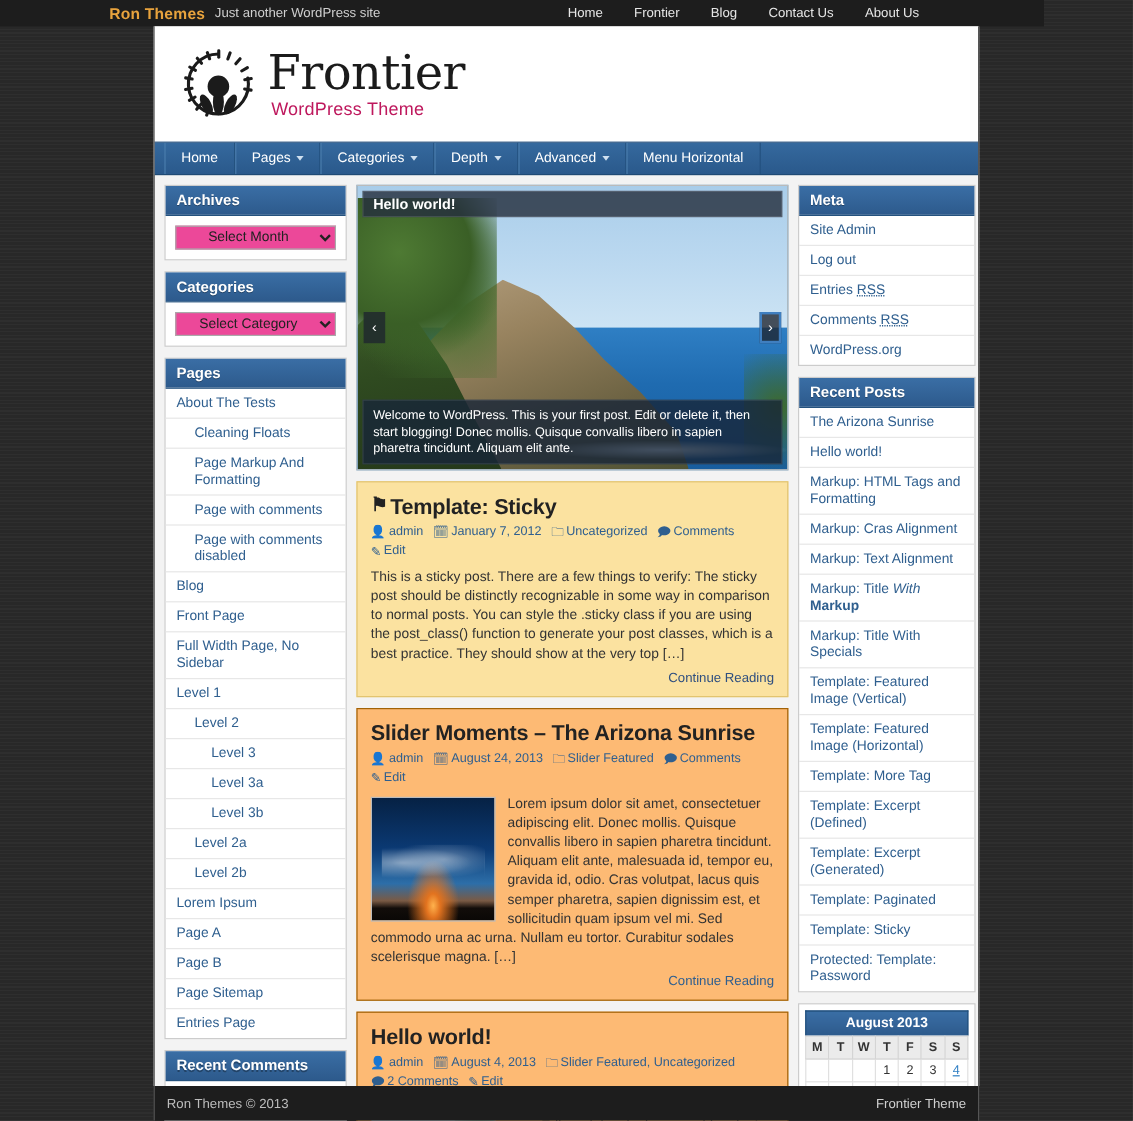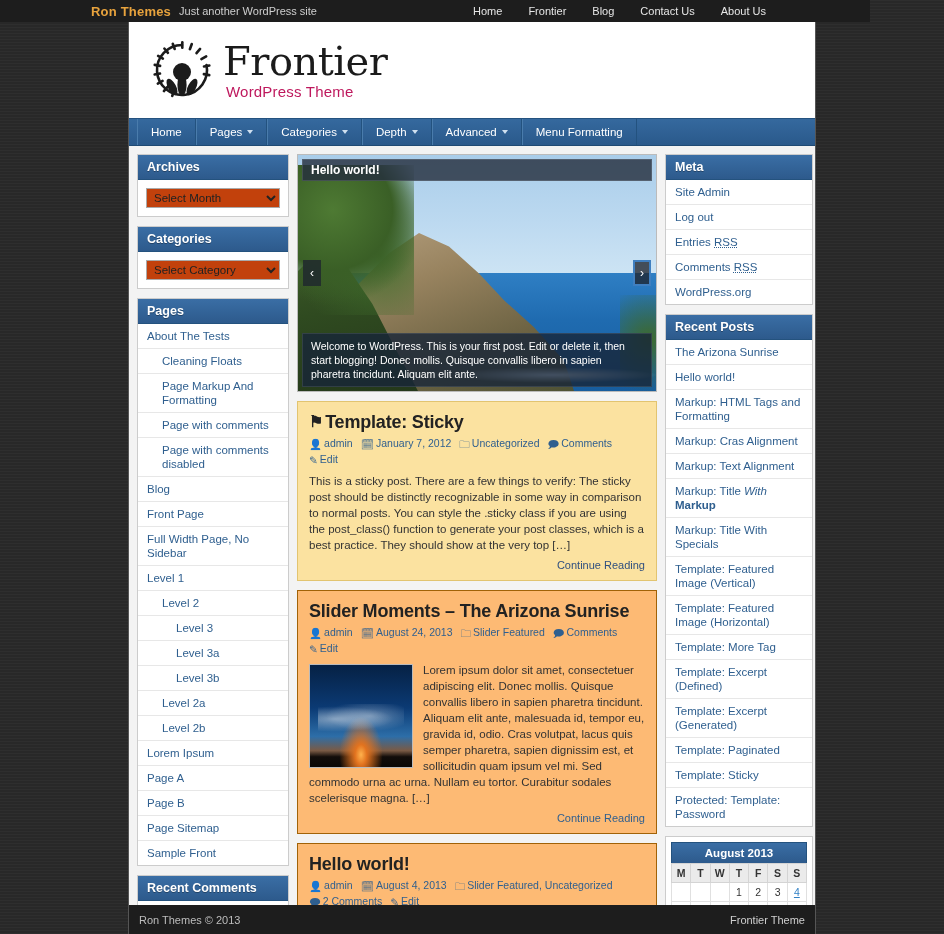--- a/index.html
+++ b/index.html
@@ -79,21 +79,21 @@
   .wlist li { border-bottom:1px solid #e7e7e7; }
   .wlist li:last-child { border-bottom:none; }
   .wlist a {
     display:block; padding:5px 9px; color:#2f5f8f; text-decoration:none; font-size:11.5px; line-height:14px;
   }
   .wlist .sub a { padding-left:24px; }
   .wlist .sub2 a { padding-left:38px; }
 
   select.sel {
     width:100%; font-size:11.5px; padding:2px 3px; border:1px solid #aaa;
-    font-family:"Liberation Sans", sans-serif; background:#c2410c; color:#222;
+    font-family:"Liberation Sans", sans-serif; background:#ec4899; color:#222;text-align:center;
   }
   .rc-item { padding:5px 9px; font-size:11.5px; border-bottom:1px solid #e7e7e7; line-height:14px; }
   .rc-item:last-child { border-bottom:none; }
   .rc-who { color:#333; }
   .rc-on { color:#333; }
   .rc-link { color:#2f5f8f; text-decoration:none; }
   .abbr { text-decoration:underline; text-decoration-style:dotted; }
 
   
   .slider {
@@ -284,21 +284,21 @@
         </a>
         <a href="#" class="mi">
           <span>Depth</span>
           <span class="caret"></span>
         </a>
         <a href="#" class="mi">
           <span>Advanced</span>
           <span class="caret"></span>
         </a>
         <a href="#" class="mi">
-          <span>Menu Formatting</span>
+          <span>Menu Horizontal</span>
         </a>
       </div>
 
     <div class="cols">
 
       <div class="col-l">
 
         <div class="widget">
           <div class="wtitle">Archives</div>
           <div class="wbody">
@@ -371,21 +371,21 @@
               <li>
                 <a href="#">Page A</a>
               </li>
               <li>
                 <a href="#">Page B</a>
               </li>
               <li>
                 <a href="#">Page Sitemap</a>
               </li>
               <li>
-                <a href="#">Sample Front</a>
+                <a href="#">Entries Page</a>
               </li>
             </ul>
         </div>
 
         <div class="widget">
           <div class="wtitle">Recent Comments</div>
           <div id="rc-list">
               <div class="rc-item"><span class="rc-who">admin</span><span class="rc-on"> on </span><a class="rc-link" href="#">Template: Comments</a></div>
             </div>
         </div>

